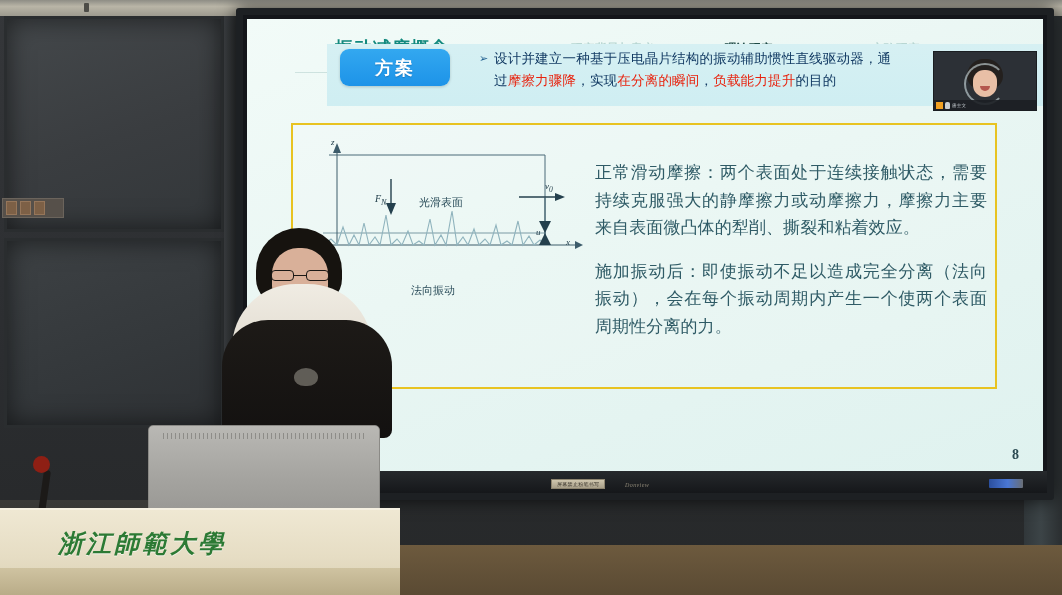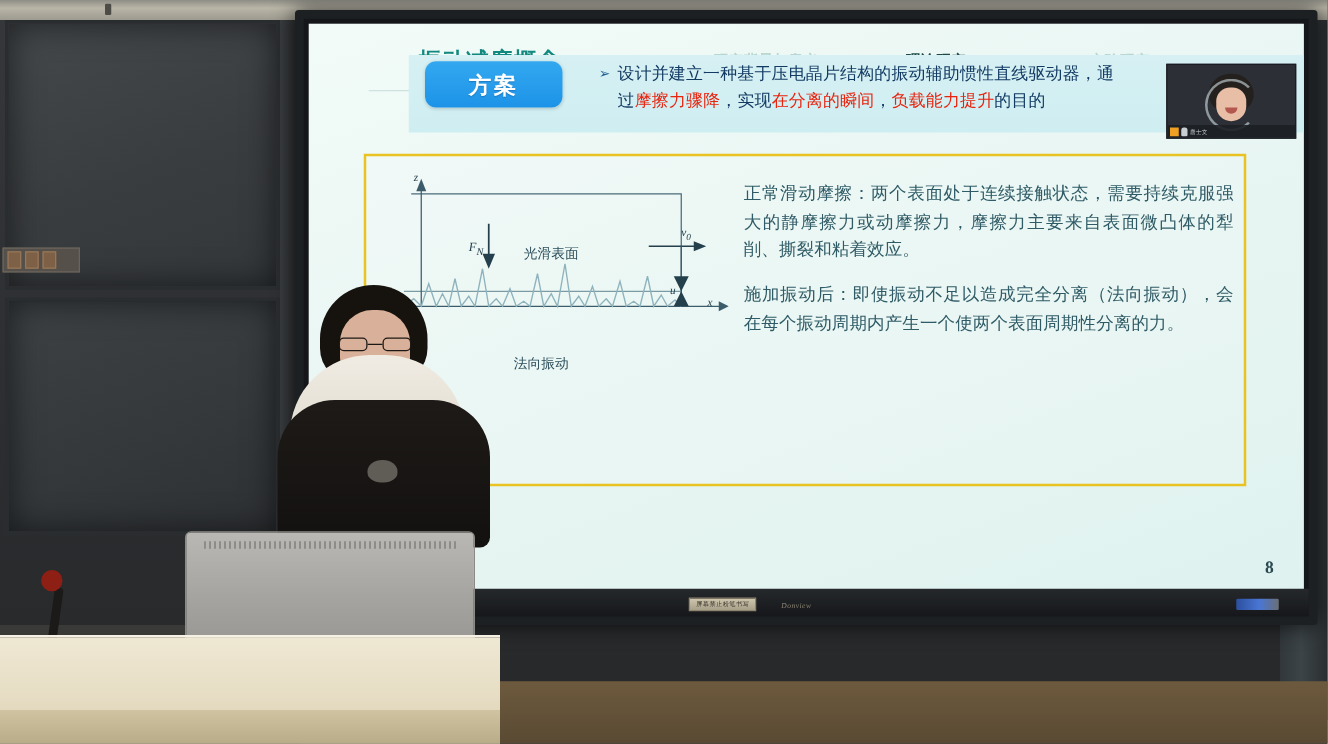--- a/index.html
+++ b/index.html
@@ -90,22 +90,22 @@
   .lab-smooth{ left:96px; top:54px; font-size:11px; color:#2d4f5c; }
   .lab-rough{ left:88px; top:142px; font-size:11px; color:#2d4f5c; }
   .lab-fn{ left:52px; top:52px; font-size:10px; font-style:italic; color:#24404d;}
   .lab-v0{ left:222px; top:40px; font-size:9px; font-style:italic; color:#24404d;}
   .lab-u{ left:213px; top:86px; font-size:9px; font-style:italic; color:#24404d;}
   .lab-z{ left:8px; top:-4px; font-size:9px; font-style:italic; color:#24404d;}
   .lab-x{ left:243px; top:96px; font-size:9px; font-style:italic; color:#24404d;}
 
   
   .paras{ position:absolute; left:302px; top:18px; width:392px; }
-  .para{ font-size:14px; line-height:1.62; color:#2f5b66; margin-bottom:13px;
-    text-align:justify; letter-spacing:.1px; }
+  .para{ font-size:17px; line-height:1.62; color:#2f5b66; margin-bottom:13px;
+    text-align:justify; letter-spacing:.1px;margin-top:16px; }
 
   .pagenum{ position:absolute; right:24px; bottom:12px; font-size:14px;
     font-weight:bold; color:#2b4a52; font-family:"Liberation Serif", serif; }
 
   
   .cam{ position:absolute; right:6px; top:32px; width:104px; height:60px;
     background:#2c3036; border:1px solid #1a1d21; overflow:hidden; }
   .cam-face{ position:absolute; left:50%; top:7px; transform:translateX(-50%);
     width:40px; height:44px; }
   .cam-hair{ position:absolute; left:2px; top:0; width:36px; height:30px;
@@ -299,13 +299,14 @@
   <div class="mic"></div>
   <div class="mic-head"></div>
 
   <div class="laptop">
     <div class="laptop-vents"></div>
   </div>
 
   <div class="desk"></div>
   <div class="podium"></div>
   <div class="podium-edge"></div>
+  <div class="podium-text">浙江師範大學</div>
 </div>
 
 </body></html>

